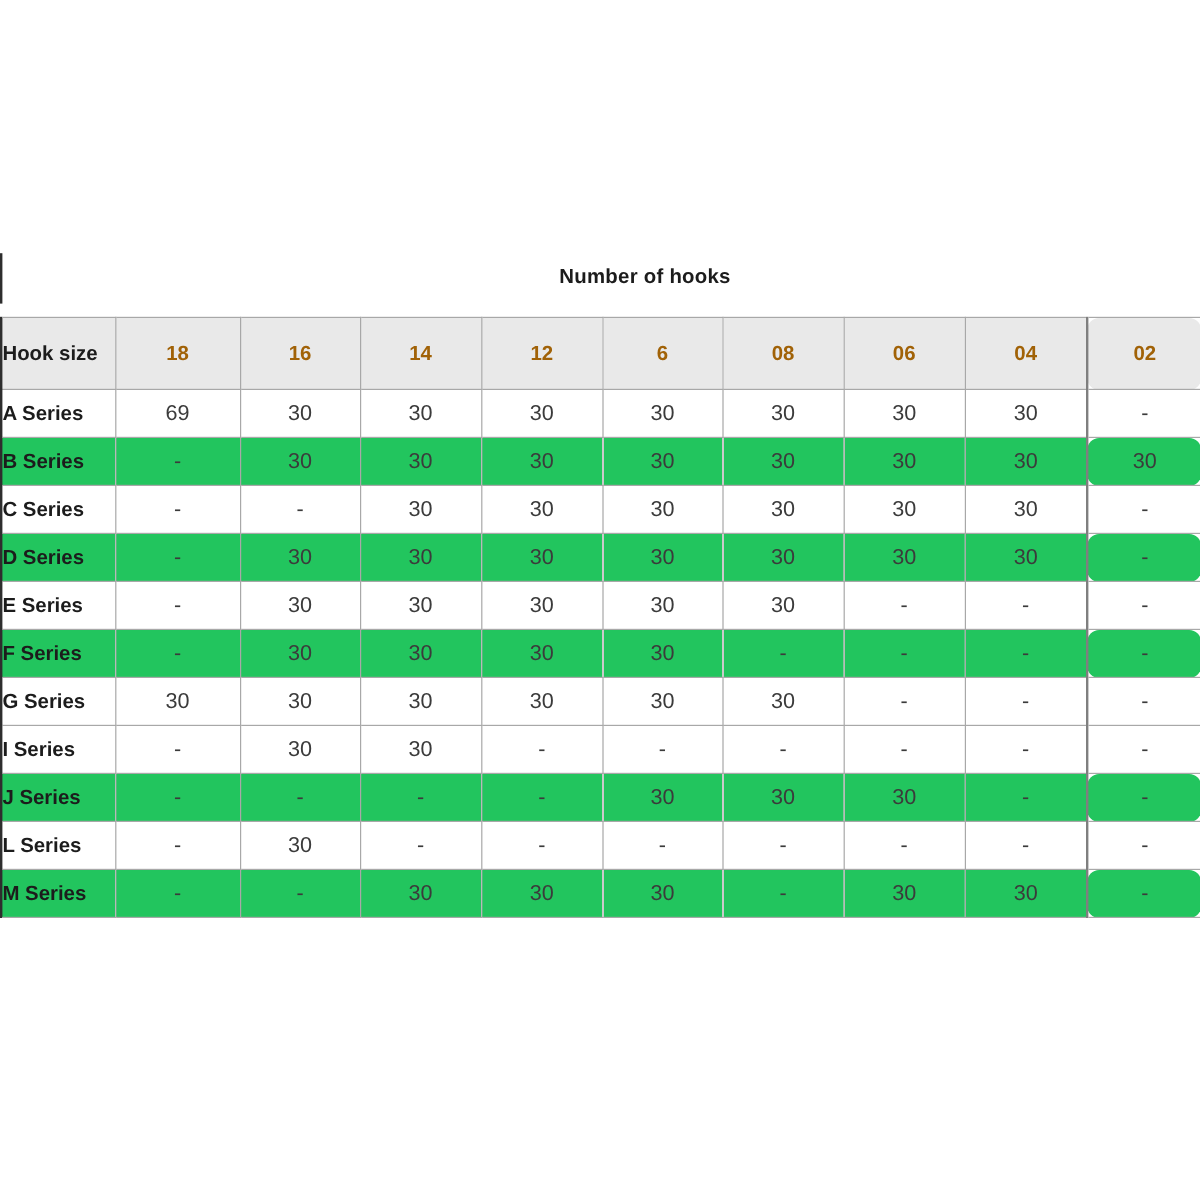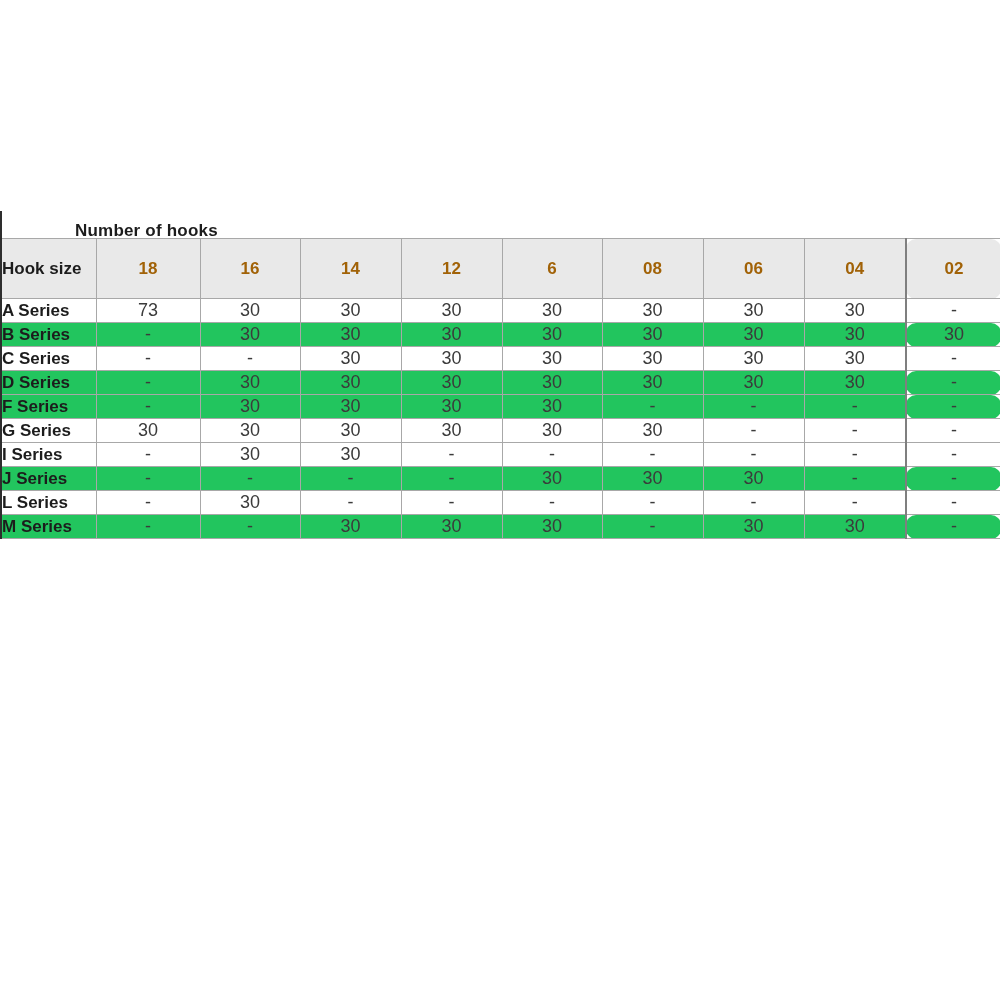--- a/index.html
+++ b/index.html
@@ -18,41 +18,42 @@
     top: 211px;
     width: 2px;
     height: 42px;
     background: #2e2e2e;
   }
   .table-title {
     position: absolute;
     top: 221px;
     left: 75px;
     width: 925px;
+    text-align: center;
     font-size: 17px;
     font-weight: 600;
     letter-spacing: 0.2px;
     color: #1c1c1c;
   }
   table.hooks {
     position: absolute;
-    top: 238px;
+    top: 264px;
     left: 0;
     width: 1000px;
     border-collapse: collapse;
     table-layout: fixed;
   }
   table.hooks th, table.hooks td {
     border: 1px solid #a8a8a8;
     padding: 0;
     overflow: hidden;
     white-space: normal;
   }
   table.hooks { border-left: 2px solid #2e2e2e; border-right: 0; }
-  table.hooks tr { height: 24px; }
+  table.hooks tr { height: 40px; }
   table.hooks thead tr { height: 60px; }
   th.corner {
     text-align: left;
     vertical-align: middle;
     padding-left: 10px;
     font-size: 17px;
     font-weight: 600;
     line-height: 1.25;
     color: #1c1c1c;
     background: #e9e9e9;
@@ -116,21 +117,21 @@
           <th class="col-h">6</th>
           <th class="col-h">08</th>
           <th class="col-h">06</th>
           <th class="col-h">04</th>
           <th class="col-h last-col">02</th>
         </tr>
     </thead>
     <tbody id="table-body">
         <tr>
           <th class="row-h">A Series</th>
-          <td class="cell">73</td>
+          <td class="cell">69</td>
           <td class="cell">30</td>
           <td class="cell">30</td>
           <td class="cell">30</td>
           <td class="cell">30</td>
           <td class="cell">30</td>
           <td class="cell">30</td>
           <td class="cell">30</td>
           <td class="cell last-col">-</td>
         </tr>
         <tr class="shade">
@@ -160,20 +161,32 @@
         <tr class="shade">
           <th class="row-h">D Series</th>
           <td class="cell">-</td>
           <td class="cell">30</td>
           <td class="cell">30</td>
           <td class="cell">30</td>
           <td class="cell">30</td>
           <td class="cell">30</td>
           <td class="cell">30</td>
           <td class="cell">30</td>
+          <td class="cell last-col">-</td>
+        </tr>
+        <tr>
+          <th class="row-h">E Series</th>
+          <td class="cell">-</td>
+          <td class="cell">30</td>
+          <td class="cell">30</td>
+          <td class="cell">30</td>
+          <td class="cell">30</td>
+          <td class="cell">30</td>
+          <td class="cell">-</td>
+          <td class="cell">-</td>
           <td class="cell last-col">-</td>
         </tr>
         <tr class="shade">
           <th class="row-h">F Series</th>
           <td class="cell">-</td>
           <td class="cell">30</td>
           <td class="cell">30</td>
           <td class="cell">30</td>
           <td class="cell">30</td>
           <td class="cell">-</td>

